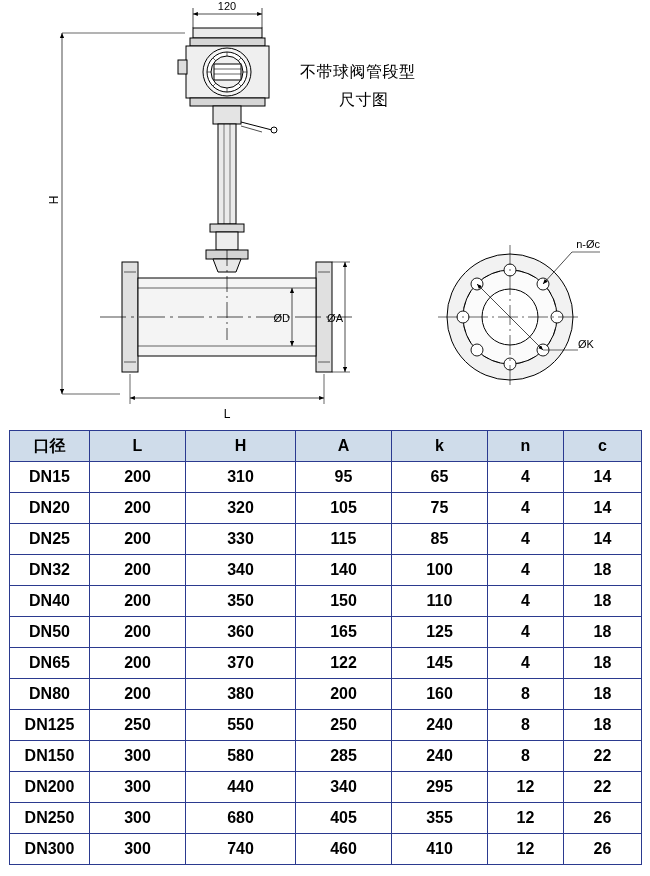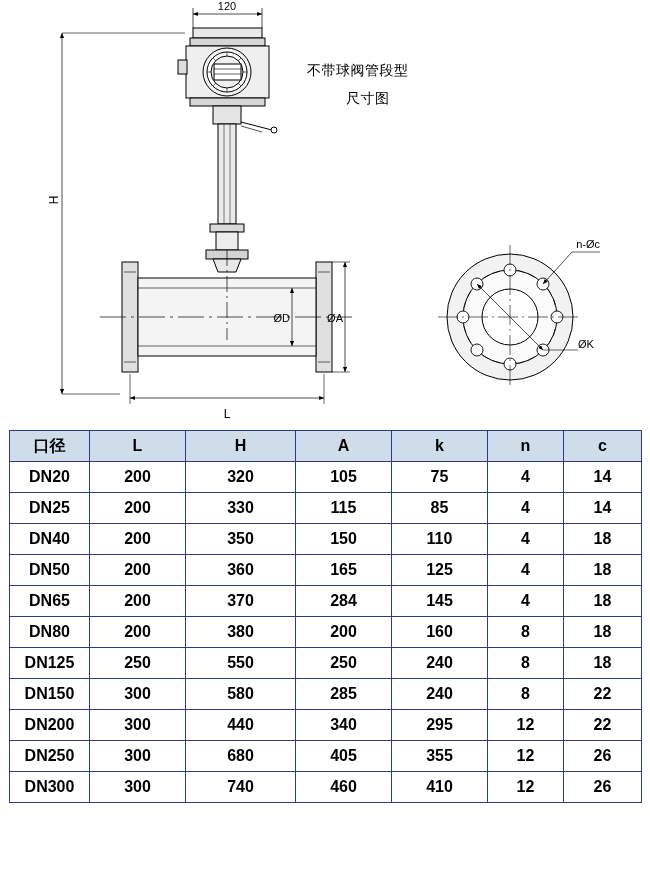--- a/index.html
+++ b/index.html
@@ -27,25 +27,24 @@
     width: 650px;
     height: 430px;
   }
   #drawing svg {
     position: absolute;
     left: 0;
     top: 0;
   }
   .note {
     position: absolute;
-    font-size: 14px;
+    font-size: 16px;
     color: #000;
     letter-spacing: 0.5px;
     white-space: nowrap;
-    margin-left: 7px;
   }
   #note-line1 { left: 300px; top: 62px; }
   #note-line2 { left: 339px; top: 90px; }
 
   
   #spec-table {
     border-collapse: collapse;
     width: 632px;
     margin: 0 9px;
     table-layout: fixed;
@@ -239,38 +238,56 @@
         <th>L</th>
         <th>H</th>
         <th>A</th>
         <th>k</th>
         <th>n</th>
         <th>c</th>
       </tr>
     </thead>
     <tbody>
         <tr>
+          <td>DN15</td>
+          <td>200</td>
+          <td>310</td>
+          <td>95</td>
+          <td>65</td>
+          <td>4</td>
+          <td>14</td>
+        </tr>
+        <tr>
           <td>DN20</td>
           <td>200</td>
           <td>320</td>
           <td>105</td>
           <td>75</td>
           <td>4</td>
           <td>14</td>
         </tr>
         <tr>
           <td>DN25</td>
           <td>200</td>
           <td>330</td>
           <td>115</td>
           <td>85</td>
           <td>4</td>
           <td>14</td>
         </tr>
         <tr>
+          <td>DN32</td>
+          <td>200</td>
+          <td>340</td>
+          <td>140</td>
+          <td>100</td>
+          <td>4</td>
+          <td>18</td>
+        </tr>
+        <tr>
           <td>DN40</td>
           <td>200</td>
           <td>350</td>
           <td>150</td>
           <td>110</td>
           <td>4</td>
           <td>18</td>
         </tr>
         <tr>
           <td>DN50</td>
@@ -278,21 +295,21 @@
           <td>360</td>
           <td>165</td>
           <td>125</td>
           <td>4</td>
           <td>18</td>
         </tr>
         <tr>
           <td>DN65</td>
           <td>200</td>
           <td>370</td>
-          <td>284</td>
+          <td>122</td>
           <td>145</td>
           <td>4</td>
           <td>18</td>
         </tr>
         <tr>
           <td>DN80</td>
           <td>200</td>
           <td>380</td>
           <td>200</td>
           <td>160</td>

